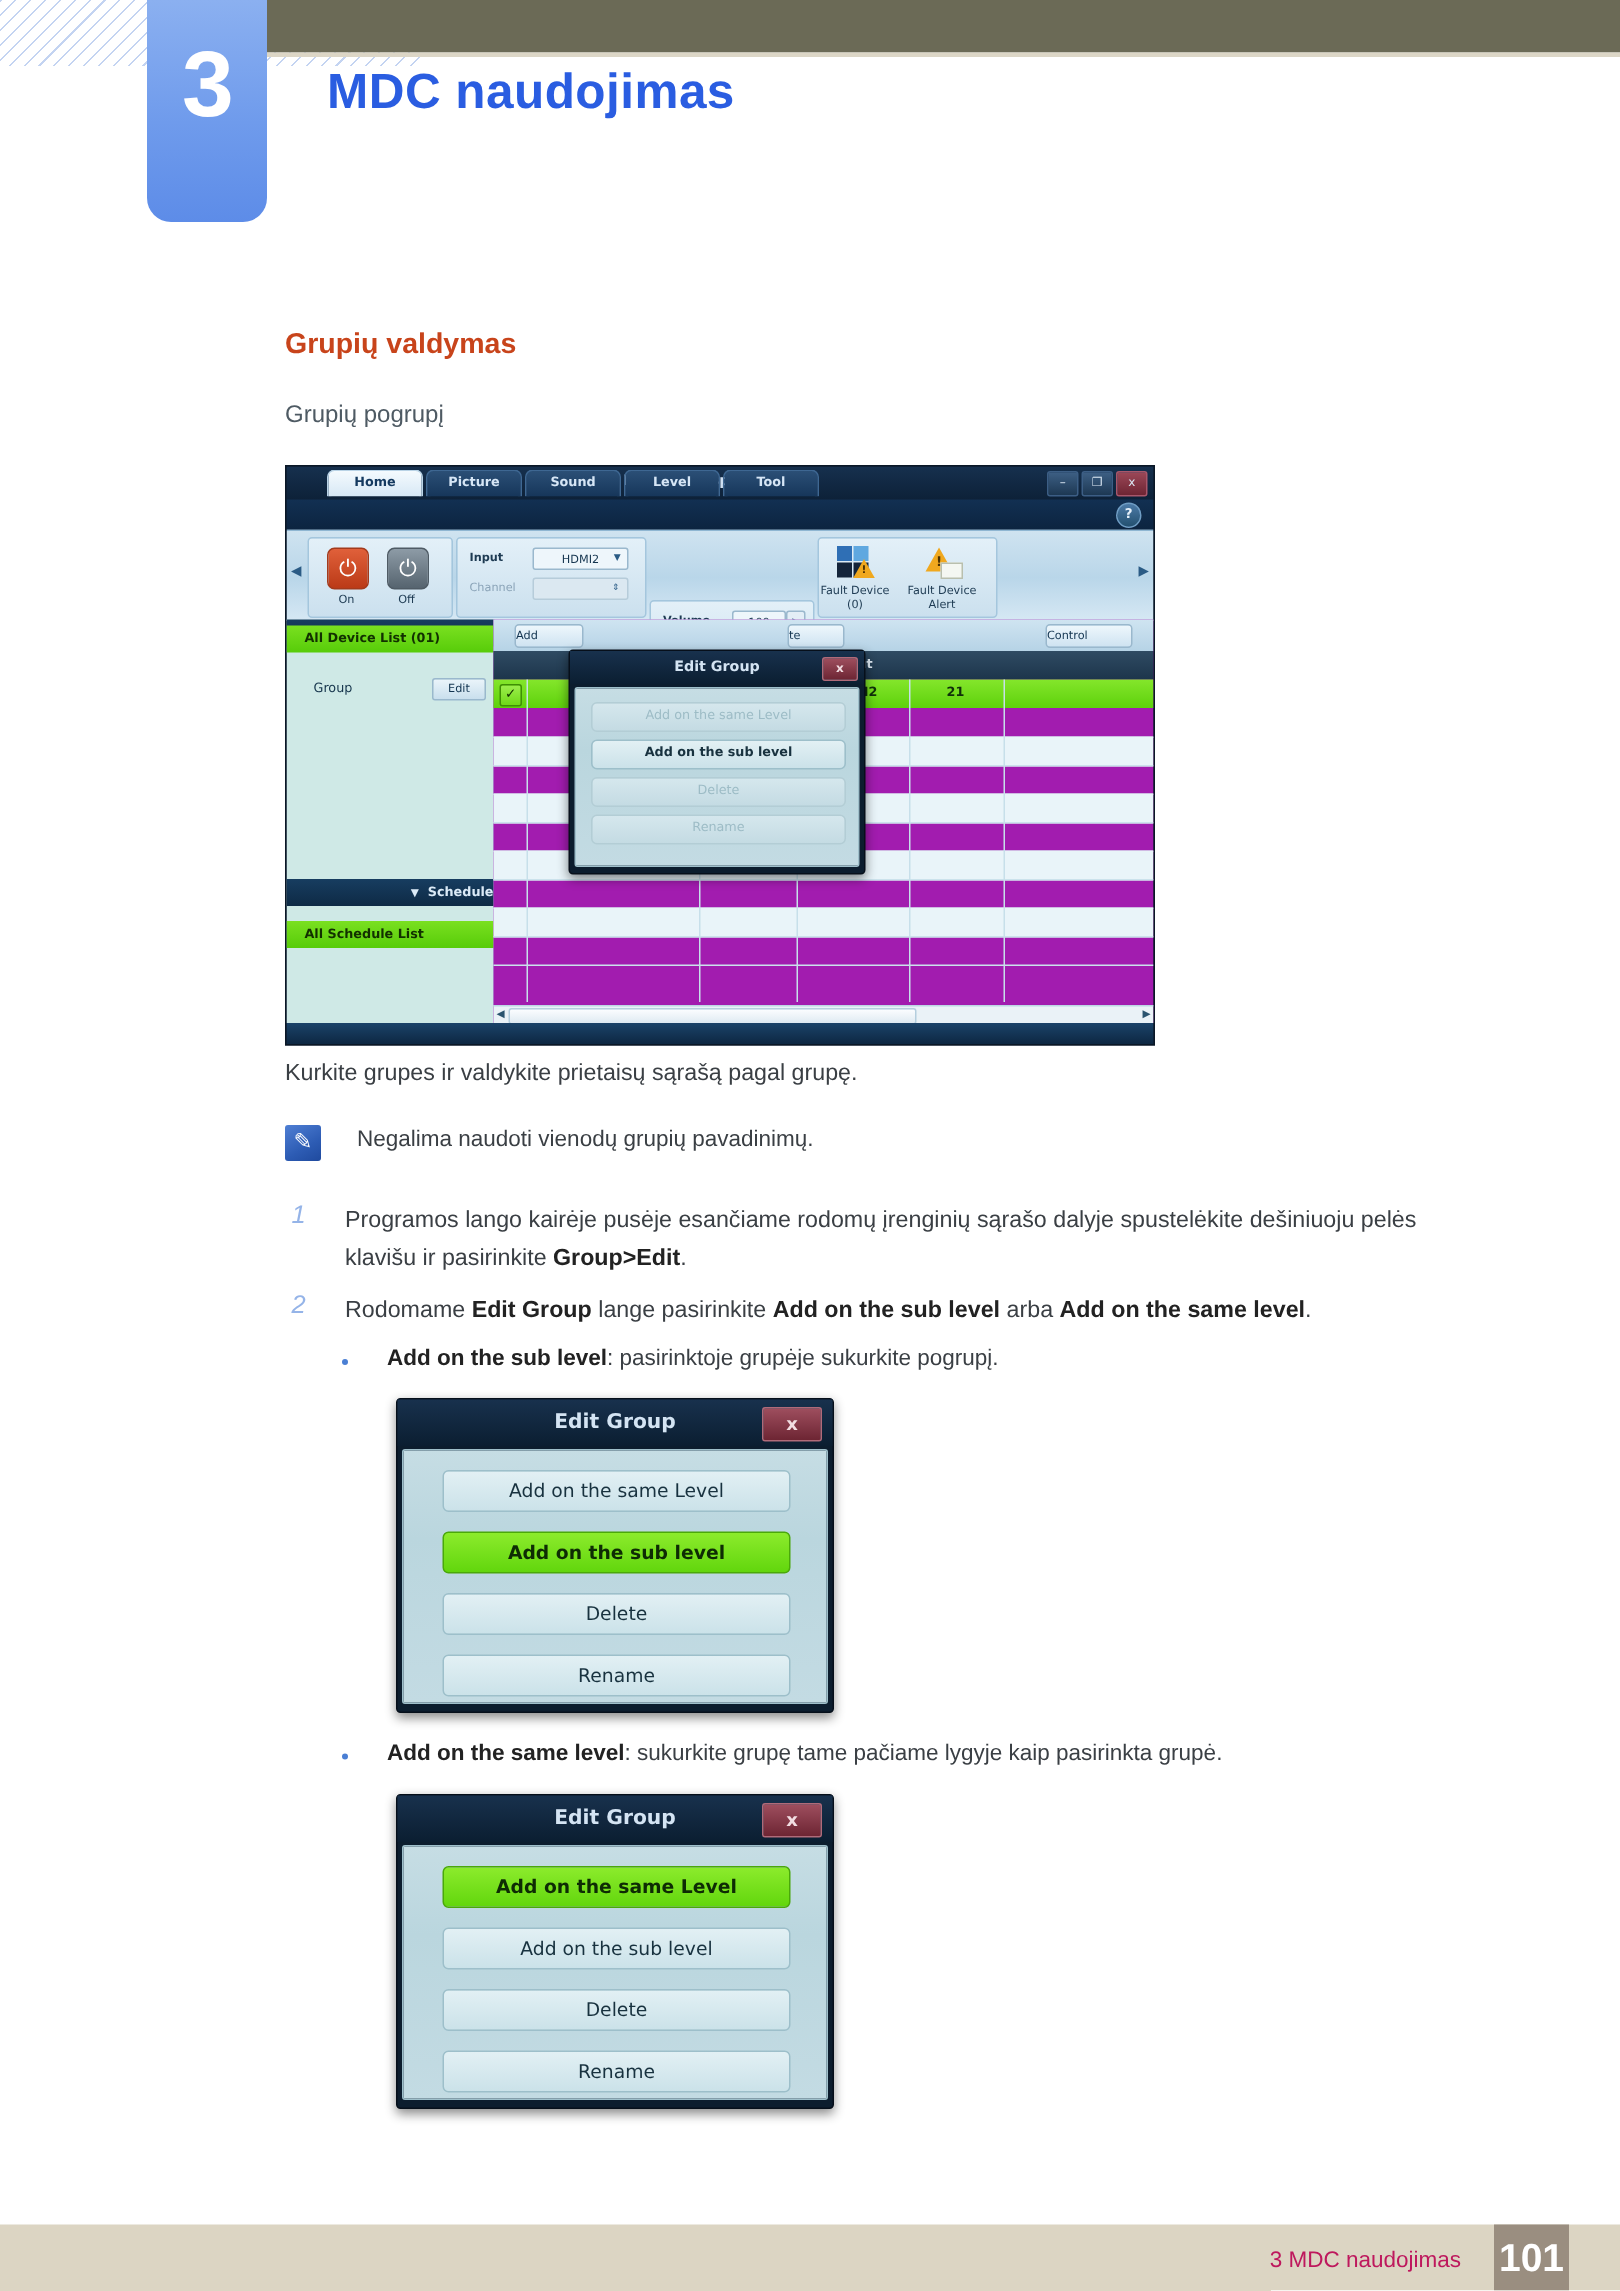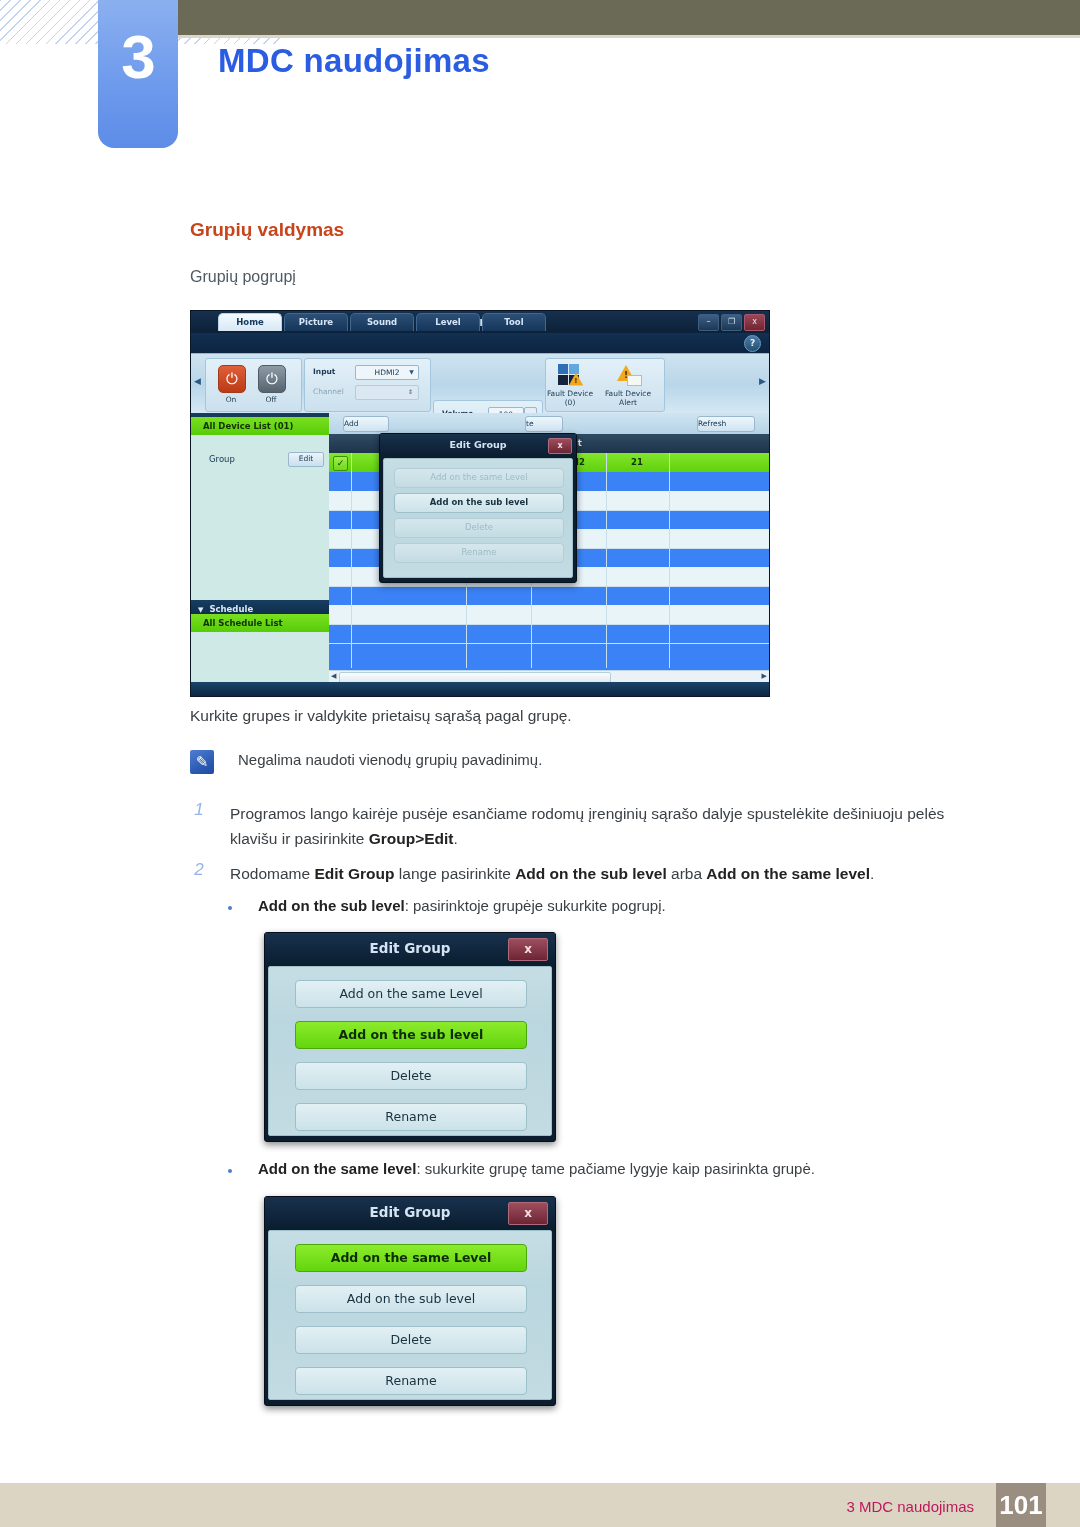--- a/index.html
+++ b/index.html
@@ -208,21 +208,21 @@
   }
   .side-edit{
     position:absolute;right:5px;top:3px;width:34px;height:13px;
     background:linear-gradient(180deg,#eaf4fa 0%,#c9dfed 100%);
     border:1px solid #9ab8cd;border-radius:2px;font-size:7.5px;color:#123450;
     text-align:center;line-height:12px;
   }
   
   .tbl{
     position:absolute;left:138px;top:102px;right:0;bottom:14px;
-    background:#3b82f6;
+    background:#a21caf;
   }
   .tbl-toolbar{
     position:absolute;left:0;top:0;width:100%;height:21px;
     background:linear-gradient(180deg,#cfe4f1 0%,#b6d3e6 100%);
   }
   .tbl-hdr{
     position:absolute;left:0;top:21px;width:100%;height:19px;
     background:linear-gradient(180deg,#2f4b63 0%,#1d354b 100%);
     color:#e3eef8;font-size:8.5px;font-weight:bold;
   }
@@ -381,31 +381,31 @@
 
   <div class="side">
     <div class="side-hd" style="top:0;text-decoration:underline;">
       <span class="car">▼</span><span>LFD Device</span>
     </div>
     <div class="side-green" style="top:4px;">All Device List (01)</div>
     <div class="side-row" style="top:36px;">
       <span>Group</span>
       <span class="side-edit">Edit</span>
     </div>
-    <div class="side-hd" style="top:187px;">
+    <div class="side-hd" style="top:173px;text-align:right;">
       <span class="car">▼</span><span>Schedule</span>
     </div>
     <div class="side-green" style="top:201px;">All Schedule List</div>
   </div>
 
   <div class="tbl">
     <div class="tbl-toolbar">
       <div class="btn-sm" style="left:14px;top:3px;width:44px;">Add</div>
       <div class="btn-sm" style="left:196px;top:3px;width:36px;">te</div>
-      <div class="btn-sm" style="right:14px;top:3px;width:56px;">Refresh</div>
+      <div class="btn-sm" style="right:14px;top:3px;width:56px;">Control</div>
     </div>
 
     <div class="tbl-hdr">
       <div class="th" style="left:140px;width:60px;">wer</div>
       <div class="th" style="left:205px;width:70px;">Input</div>
     </div>
 
     <div class="row-green">
       <div class="chkcell" style="left:4px;top:3px;">✓</div>
       <div class="dotled" style="left:145px;top:4px;"></div>

